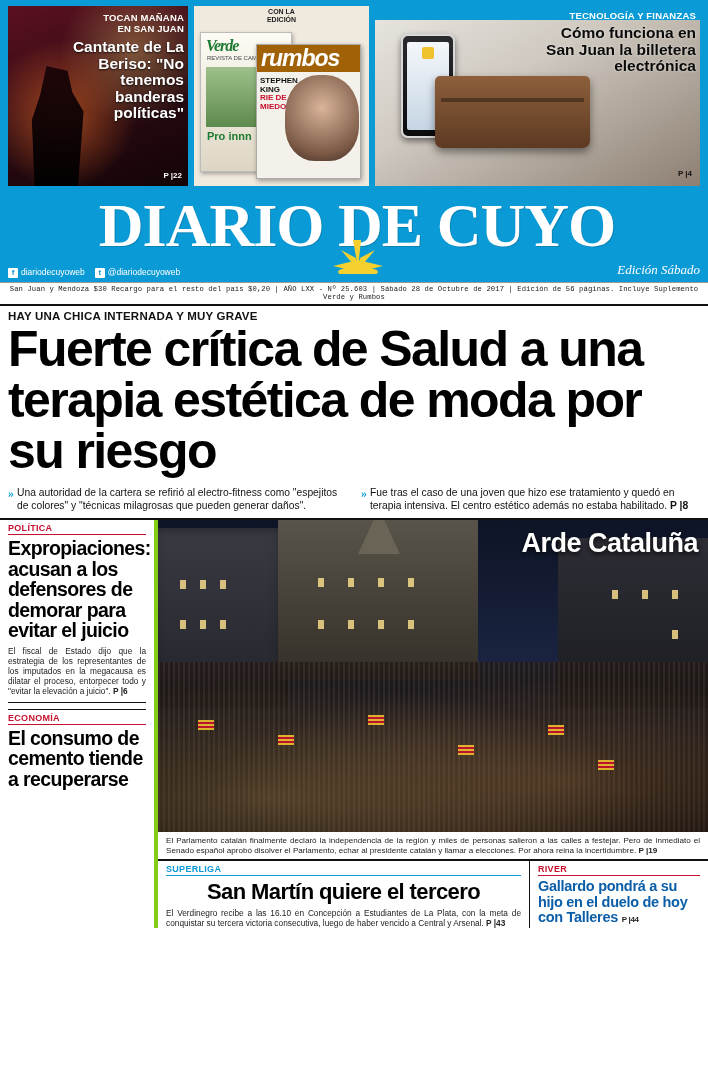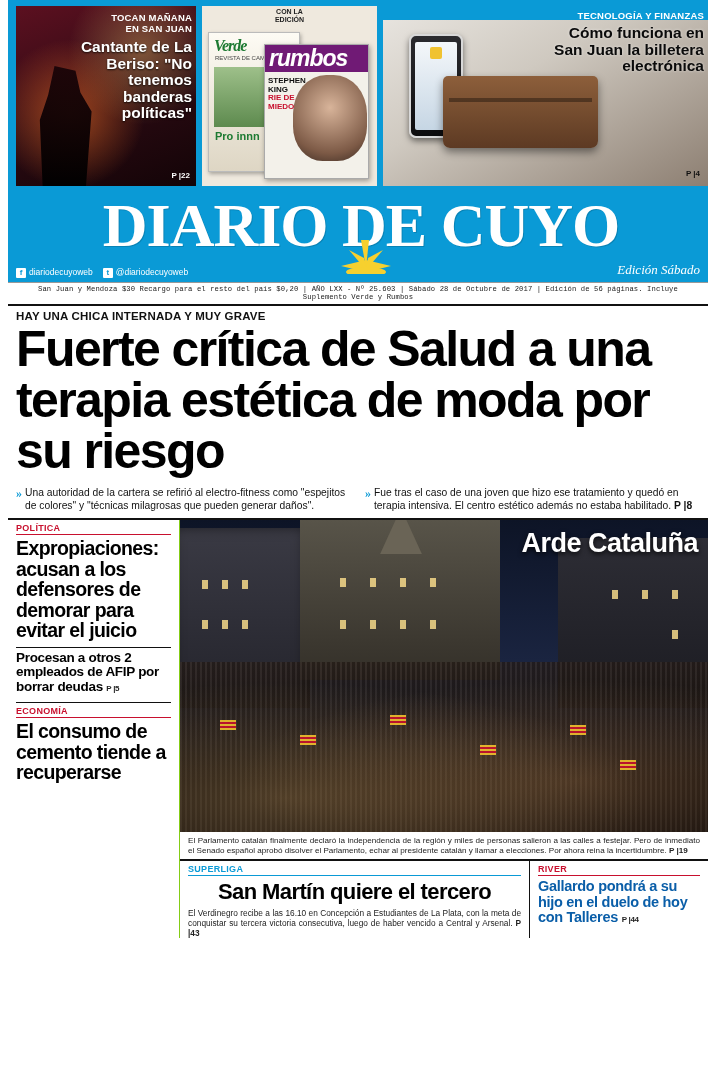--- a/index.html
+++ b/index.html
@@ -5,21 +5,21 @@
   * { margin:0; padding:0; box-sizing:border-box; }
   html,body { width:708px; }
   body {
     font-family: "Liberation Serif", serif;
     background:#fff;
     width:708px;
     height:1076px;
     overflow:hidden;
     position:relative;
   }
-  .page { width:708px; height:1076px; position:relative;padding-left:8px; }
+  .page { width:708px; height:1076px; position:relative; }
 
   
   .topstrip { display:flex; height:190px; width:708px; background:#0a9ad6; padding:6px 8px 4px 8px; gap:6px; }
 
   .teaser { position:relative; overflow:hidden; }
   .teaser-1 { width:180px; background:#2b0d14; }
   .teaser-1 .photo {
     position:absolute; inset:0;
     background:
       radial-gradient(circle at 30% 60%, rgba(255,120,40,0.55), transparent 45%),
@@ -51,21 +51,21 @@
   .mag-verde .sub { font-family:"Liberation Sans",sans-serif; font-size:6px; color:#444; padding-left:6px; }
   .mag-verde .block { margin:6px 5px 0 5px; height:60px; background:linear-gradient(180deg,#9ec08a,#5d8a4e); }
   .mag-verde .foot { font-family:"Liberation Sans",sans-serif; font-size:11px; font-weight:bold; color:#1d7a32; padding:4px 0 0 6px; line-height:11px;}
   .mag-rumbos {
     position:absolute; left:62px; top:20px; width:105px; height:135px;
     background:#f3f1ea; border:1px solid #aaa; box-shadow:1px 2px 5px rgba(0,0,0,.35);
     overflow:hidden;
   }
   .mag-rumbos .r-title {
     font-family:"Liberation Sans",sans-serif; font-weight:bold; font-style:italic; font-size:23px;
-    color:#fff; background:#701a75; padding:0 4px; letter-spacing:-1px;
+    color:#fff; background:#a16207; padding:0 4px; letter-spacing:-1px;
   }
   .mag-rumbos .face {
     position:absolute; left:28px; top:30px; width:74px; height:86px;
     background:radial-gradient(circle at 50% 38%, #d8b49a, #7d5a46 70%, #3a2a22);
     border-radius:45% 45% 40% 40%;
   }
   .mag-rumbos .rtxt { position:absolute; left:3px; top:32px; width:32px; color:#111; font-family:"Liberation Sans",sans-serif; font-weight:bold; font-size:8px; line-height:8.5px; }
   .mag-rumbos .rtxt em { display:block; color:#c8102e; font-style:normal; }
 
   .teaser-3 { flex:1; background:#737373; }
@@ -129,21 +129,21 @@
     color:#000; margin-top:2px;
   }
   .lead-sub { display:flex; gap:14px; margin-top:10px; padding-bottom:6px; }
   .lead-sub .col { display:flex; gap:5px; flex:1; }
   .chev { color:#0a9ad6; font-weight:bold; font-size:12px; line-height:13px; flex:0 0 auto; letter-spacing:-2px;}
   .lead-sub p { font-family:"Liberation Sans",sans-serif; font-size:10.3px; line-height:12.6px; color:#111; }
   .lead-sub p b { font-weight:bold; }
 
   
   .mid { display:flex; border-top:2px solid #111; }
-  .colL { width:172px; padding:3px 8px 0 8px; border-right:1px solid #84cc16; }
+  .colL { width:158px; padding:3px 8px 0 8px; border-right:4px solid #84cc16; }
   .sect { font-family:"Liberation Sans",sans-serif; font-weight:bold; font-size:9px; color:#c8102e; letter-spacing:.3px; border-bottom:1px solid #c8102e; padding-bottom:1px; }
   .h2 { font-family:"Liberation Sans",sans-serif; font-weight:bold; font-size:19.5px; line-height:20.5px; letter-spacing:-.6px; margin-top:3px; color:#000; }
   .body { font-family:"Liberation Sans",sans-serif; font-size:8.3px; line-height:10px; color:#222; margin-top:5px; text-align:justify; }
   .rule { border-top:1px solid #111; margin:6px 0 3px 0; }
   .h3 { font-family:"Liberation Sans",sans-serif; font-weight:bold; font-size:13.5px; line-height:14.5px; letter-spacing:-.3px; color:#000; }
   .pg { font-family:"Liberation Sans",sans-serif; font-size:8px; font-weight:bold; color:#222; }
 
   .colR { flex:1; position:relative; }
   .bigphoto { position:relative; height:312px; overflow:hidden; background:#12182a; }
   .bigphoto .sky { position:absolute; inset:0; background:linear-gradient(180deg,#0d1426 0%, #1a2440 45%, #2a3552 70%, #1a1d2c 100%); }
@@ -267,23 +267,23 @@
         <p><span>Fue tras el caso de una joven que hizo ese tratamiento y quedó en terapia intensiva. El centro estético además no estaba habilitado.</span> <b>P |8</b></p>
       </div>
     </div>
   </div>
 
   <div class="mid">
 
     <div class="colL">
       <div class="sect">POLÍTICA</div>
       <div class="h2">Expropiaciones: acusan a los defensores de demorar para evitar el juicio</div>
+      <div class="body"><span>El fiscal de Estado dijo que la estrategia de los representantes de los imputados en la megacausa es dilatar el proceso, entorpecer todo y "evitar la elevación a juicio".</span> <b>P |6</b></div>
 
       <div class="rule"></div>
-      <div class="h3"><span>Procesan a otros 2 empleados de AFIP por borrar deudas</span> <span class="pg">P |5</span></div>
 
       <div class="rule"></div>
       <div class="sect">ECONOMÍA</div>
       <div class="h2">El consumo de cemento tiende a recuperarse</div>
     </div>
 
     <div class="colR">
       <div class="bigphoto">
         <div class="sky"></div>
         <div class="bldg-l"></div>

